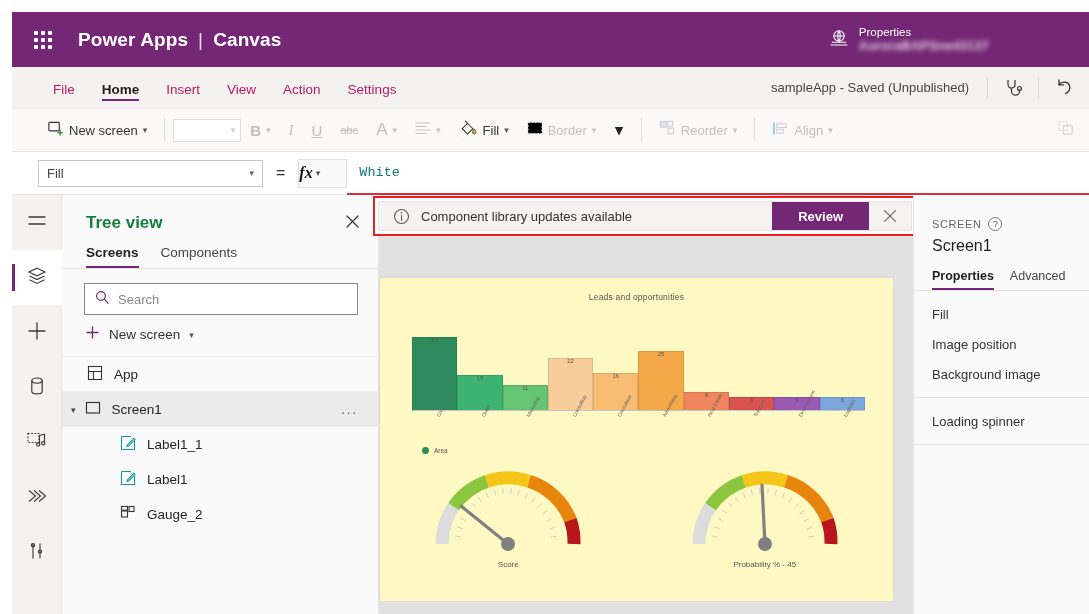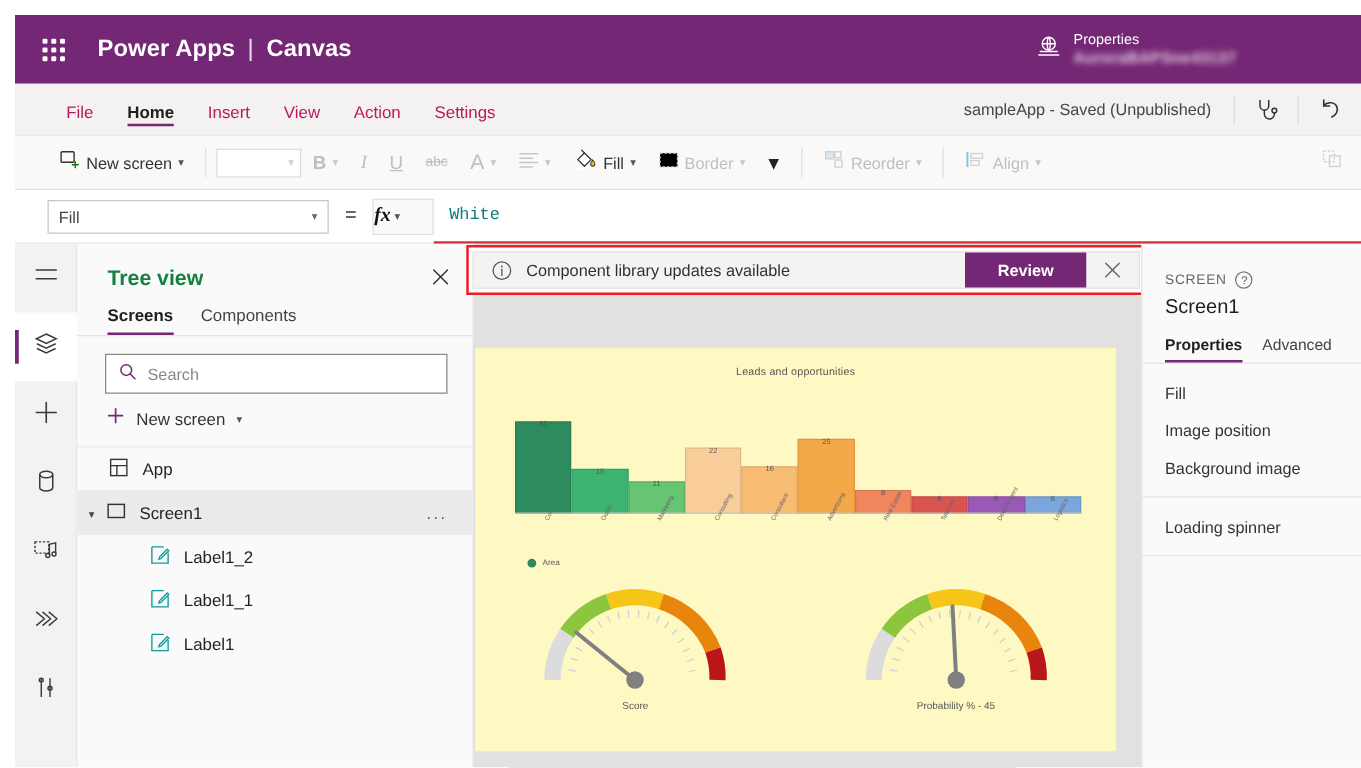--- a/index.html
+++ b/index.html
@@ -505,39 +505,40 @@
       <span class="dots">...</span>
     </div>
 
     <div class="tree-row child">
       <span>
         <svg width="16" height="16" viewBox="0 0 16 16" fill="none" stroke="#0f9b9b" stroke-width="1.1">
           <path d="M1.5 1.5h9.5M1.5 1.5v13h13V6"></path>
           <path d="M7.5 9.8 13.8 3.4l1.2 1.2-6.3 6.4-1.6.4z" fill="#fff"></path>
         </svg>
       </span>
-      <span>Label1_2</span>
+      <span>Label1_1</span>
     </div>
     <div class="tree-row child">
       <span>
         <svg width="16" height="16" viewBox="0 0 16 16" fill="none" stroke="#0f9b9b" stroke-width="1.1">
           <path d="M1.5 1.5h9.5M1.5 1.5v13h13V6"></path>
           <path d="M7.5 9.8 13.8 3.4l1.2 1.2-6.3 6.4-1.6.4z" fill="#fff"></path>
         </svg>
       </span>
-      <span>Label1_1</span>
+      <span>Label1</span>
     </div>
     <div class="tree-row child">
       <span>
-        <svg width="16" height="16" viewBox="0 0 16 16" fill="none" stroke="#0f9b9b" stroke-width="1.1">
-          <path d="M1.5 1.5h9.5M1.5 1.5v13h13V6"></path>
-          <path d="M7.5 9.8 13.8 3.4l1.2 1.2-6.3 6.4-1.6.4z" fill="#fff"></path>
-        </svg>
-      </span>
-      <span>Label1</span>
+        <svg width="16" height="16" viewBox="0 0 16 16" fill="none" stroke="#333" stroke-width="1.1">
+          <rect x="1.5" y="6" width="6" height="6"></rect>
+          <rect x="1.5" y="1.5" width="6" height="3.6"></rect>
+          <rect x="9" y="1.5" width="5" height="5"></rect>
+        </svg>
+      </span>
+      <span>Gauge_2</span>
     </div>
   </div>
 
   <div class="canvas">
     <div class="screen">
 
       <div class="chart-title">Leads and opportunities</div>
 
       <div class="barchart">
         <div class="bars">

